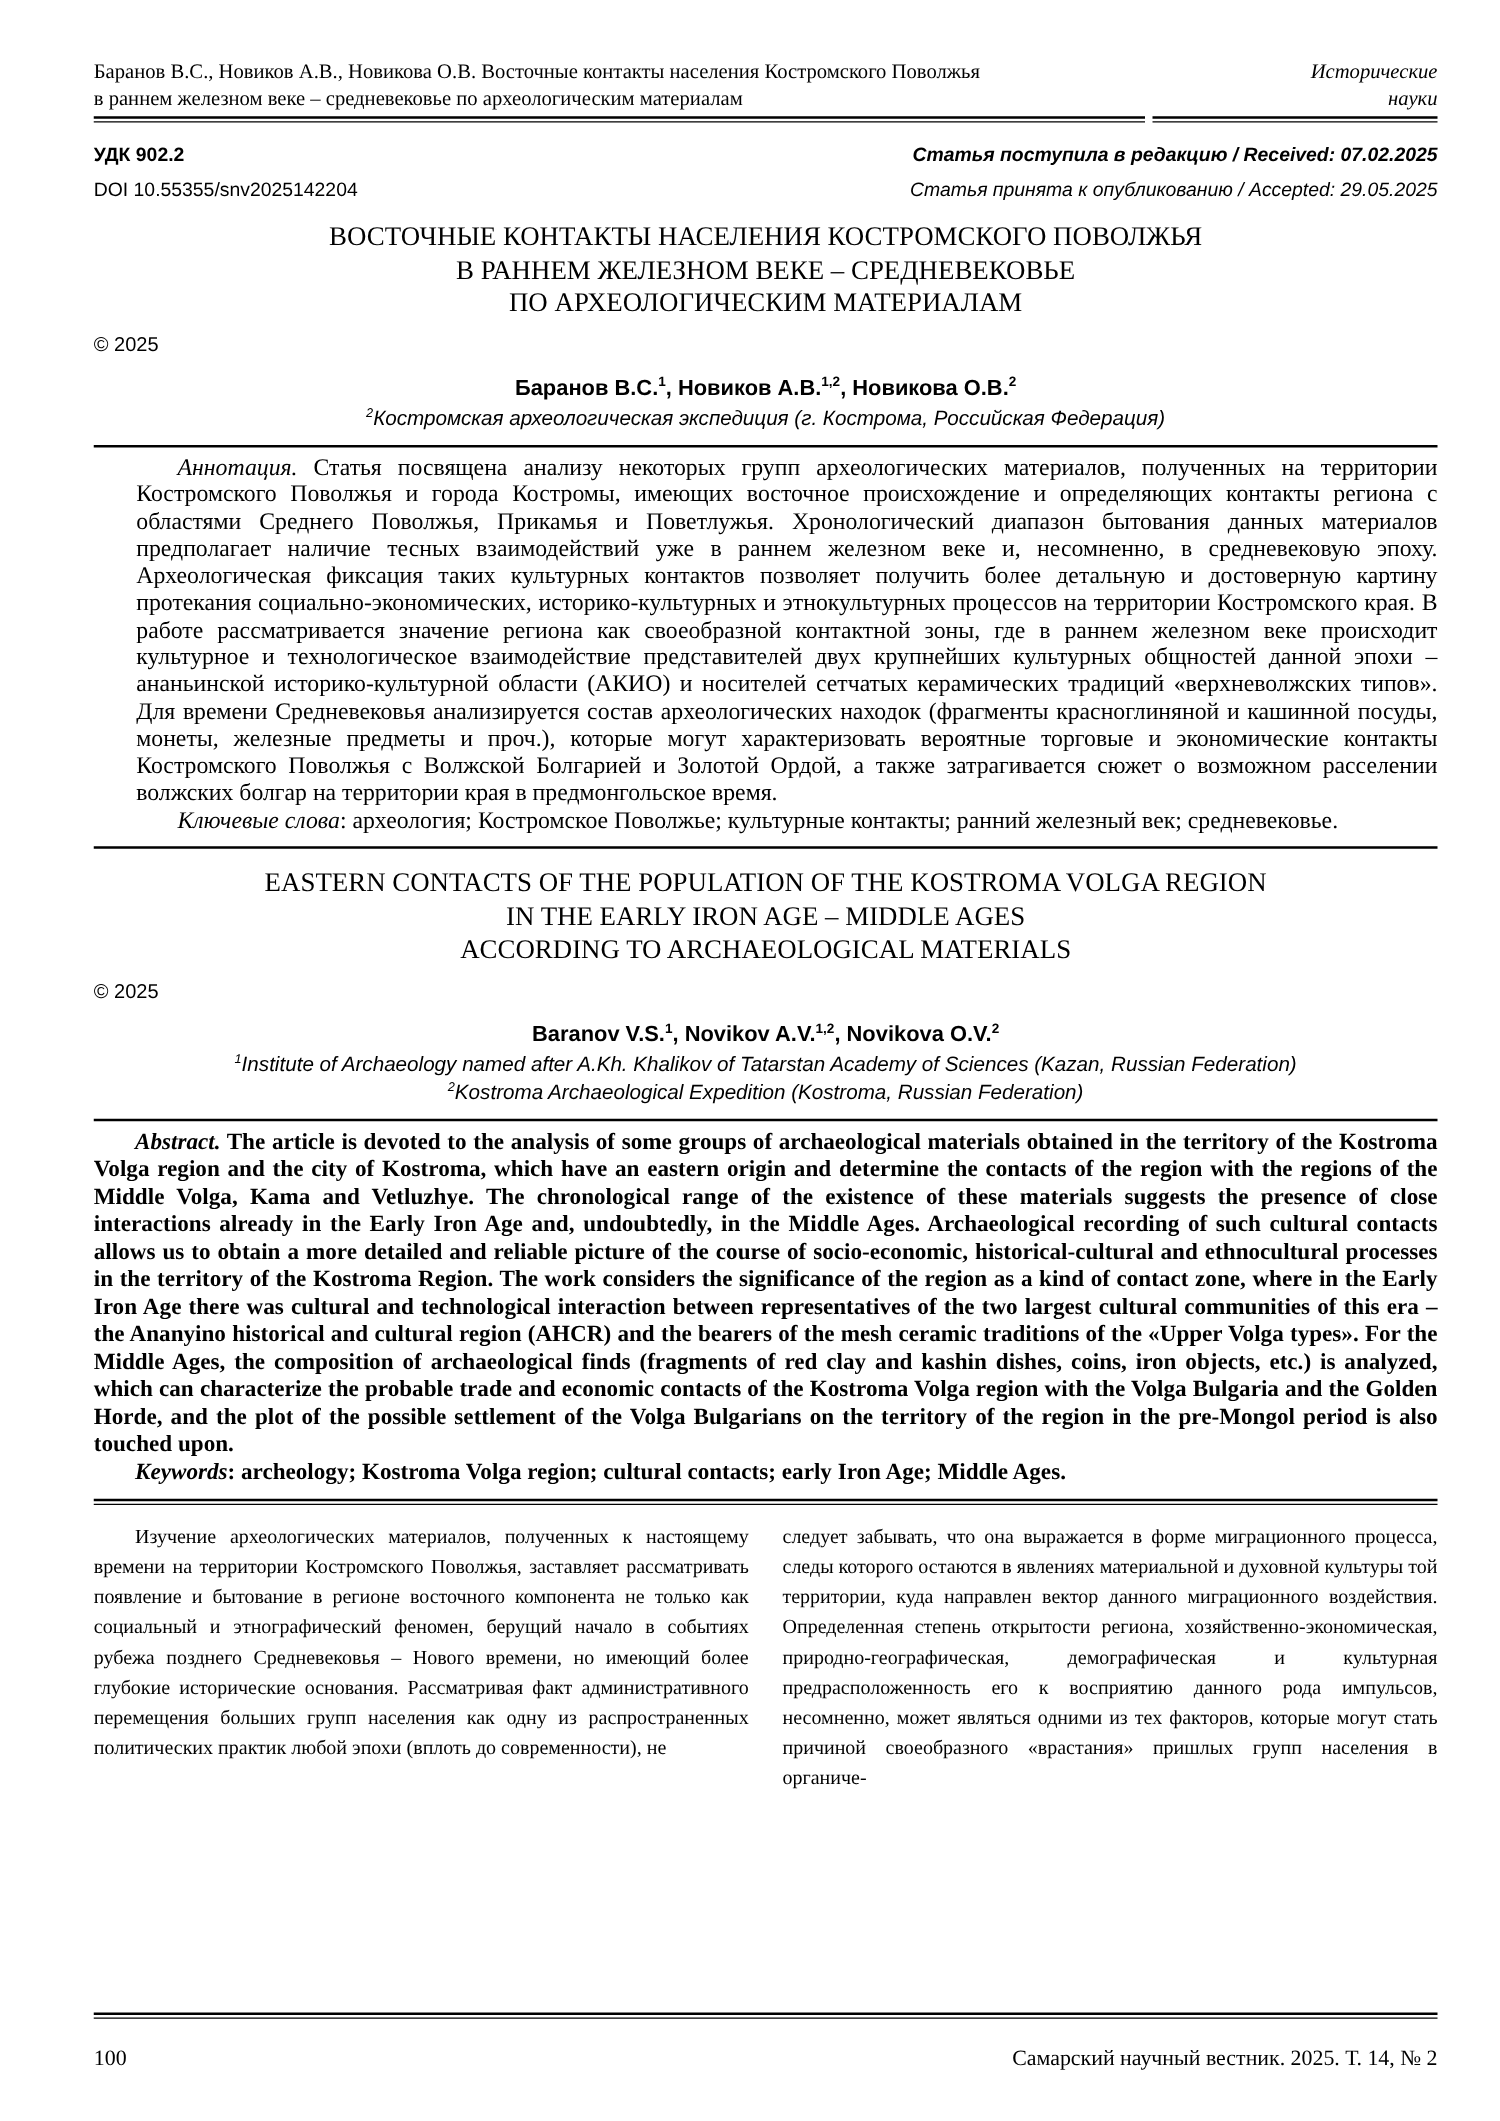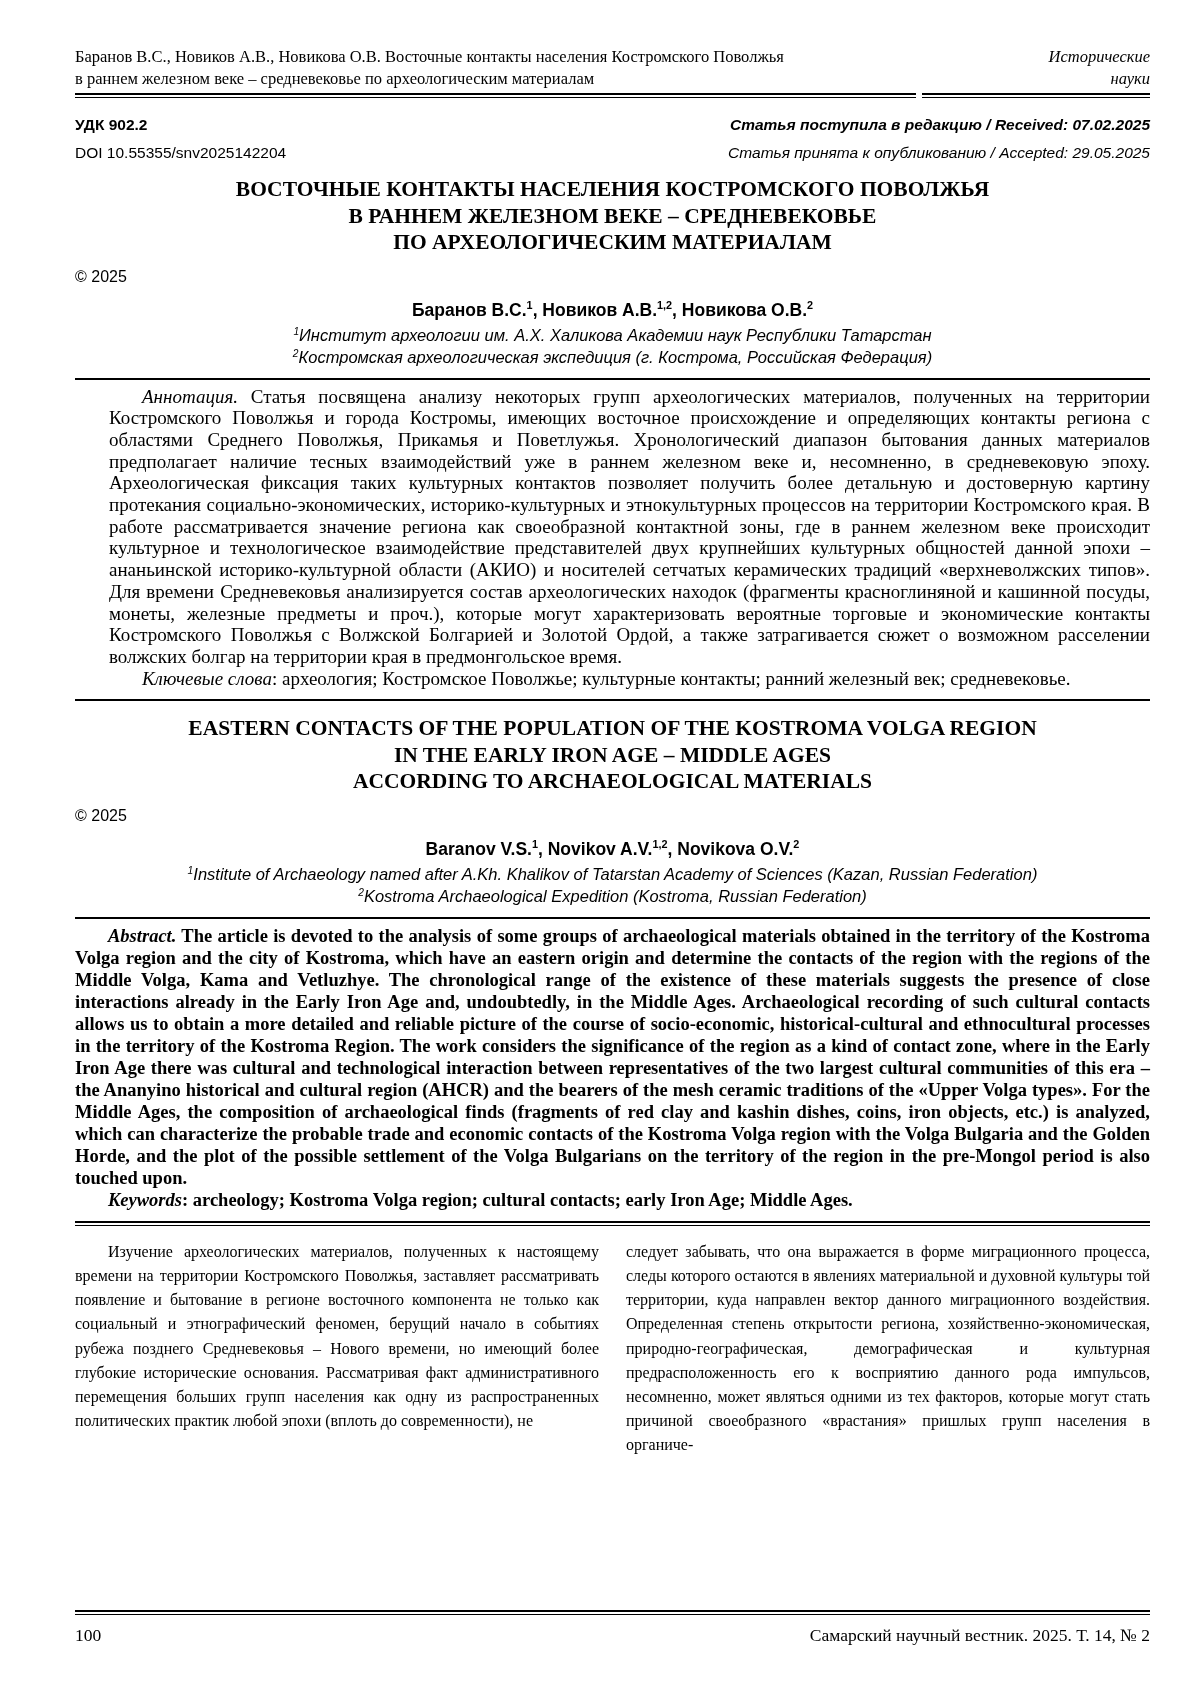--- a/index.html
+++ b/index.html
@@ -27,21 +27,21 @@
 
   
   .meta-row{display:flex;justify-content:space-between;
     font-family:"Liberation Sans","DejaVu Sans",sans-serif;
     font-size:15.5px;line-height:19px;}
   .meta-row-1{margin-top:17px;font-weight:bold;}
   .meta-row-2{margin-top:9px;}
   .meta-right{font-style:italic;text-align:right;}
 
   
-  .article-title{margin:14px 0 0 0;text-align:center;font-weight:bold;
+  .article-title{margin:14px 0 0 0;text-align:center;font-weight:normal;
     font-size:21.5px;line-height:26.5px;font-family:"Liberation Serif","DejaVu Serif",serif;}
   .copyright{margin-top:11px;font-family:"Liberation Sans","DejaVu Sans",sans-serif;
     font-size:16px;line-height:20px;}
   .authors-line{margin-top:12px;text-align:center;font-weight:bold;
     font-family:"Liberation Sans","DejaVu Sans",sans-serif;font-size:17.5px;line-height:22px;}
   .affiliations{margin-top:3px;text-align:center;font-style:italic;
     font-family:"Liberation Sans","DejaVu Sans",sans-serif;font-size:16.5px;line-height:22px;}
   sup{font-size:0.62em;line-height:0;vertical-align:super;}
 
   .section-rule{margin-top:10px;}
@@ -54,21 +54,21 @@
   .ilabel{font-style:italic;}
 
   
   .columns{margin-top:14px;display:flex;gap:27px;}
   .col{flex:1;text-align:justify;font-size:16px;line-height:24.2px;}
   .col p{margin:0;}
   .col p.indent{text-indent:33px;}
 
   
   .footer{position:absolute;left:75px;top:1610px;width:1075px;}
-  .footer-row{display:flex;justify-content:space-between;margin-top:9px;
+  .footer-row{display:flex;justify-content:space-between;margin-top:20px;
     font-size:17.5px;line-height:22px;}
 </style>
 </head>
 <body>
 
 <div class="page">
 
   <div class="running-header">
     <div class="rh-left">
       <div>Баранов В.С., Новиков А.В., Новикова О.В. Восточные контакты населения Костромского Поволжья</div>
@@ -94,21 +94,20 @@
   </div>
 
   <h1 class="article-title">
     <div>ВОСТОЧНЫЕ КОНТАКТЫ НАСЕЛЕНИЯ КОСТРОМСКОГО ПОВОЛЖЬЯ</div>
     <div>В РАННЕМ ЖЕЛЕЗНОМ ВЕКЕ – СРЕДНЕВЕКОВЬЕ</div>
     <div>ПО АРХЕОЛОГИЧЕСКИМ МАТЕРИАЛАМ</div>
   </h1>
   <div class="copyright">© 2025</div>
   <div class="authors-line"><span>Баранов В.С.</span><sup>1</sup><span>, Новиков А.В.</span><sup>1,2</sup><span>, Новикова О.В.</span><sup>2</sup></div>
   <div class="affiliations">
-    <div><sup>1</sup><span>Институт археологии им. А.Х. Халикова Академии наук Республики Татарстан</span></div>
     <div><sup>2</sup><span>Костромская археологическая экспедиция (г. Кострома, Российская Федерация)</span></div>
   </div>
 
   <div class="rule section-rule"></div>
 
   <div class="abstract-block abs-ru">
     <p><span class="ilabel">Аннотация.</span> <span>Статья посвящена анализу некоторых групп археологических материалов, полученных на территории Костромского Поволжья и города Костромы, имеющих восточное происхождение и определяющих контакты региона с областями Среднего Поволжья, Прикамья и Поветлужья. Хронологический диапазон бытования данных материалов предполагает наличие тесных взаимодействий уже в раннем железном веке и, несомненно, в средневековую эпоху. Археологическая фиксация таких культурных контактов позволяет получить более детальную и достоверную картину протекания социально-экономических, историко-культурных и этнокультурных процессов на территории Костромского края. В работе рассматривается значение региона как своеобразной контактной зоны, где в раннем железном веке происходит культурное и технологическое взаимодействие представителей двух крупнейших культурных общностей данной эпохи – ананьинской историко-культурной области (АКИО) и носителей сетчатых керамических традиций «верхневолжских типов». Для времени Средневековья анализируется состав археологических находок (фрагменты красноглиняной и кашинной посуды, монеты, железные предметы и проч.), которые могут характеризовать вероятные торговые и экономические контакты Костромского Поволжья с Волжской Болгарией и Золотой Ордой, а также затрагивается сюжет о возможном расселении волжских болгар на территории края в предмонгольское время.</span></p>
     <p><span class="ilabel">Ключевые слова</span><span>: археология; Костромское Поволжье; культурные контакты; ранний железный век; средневековье.</span></p>
   </div>
 

